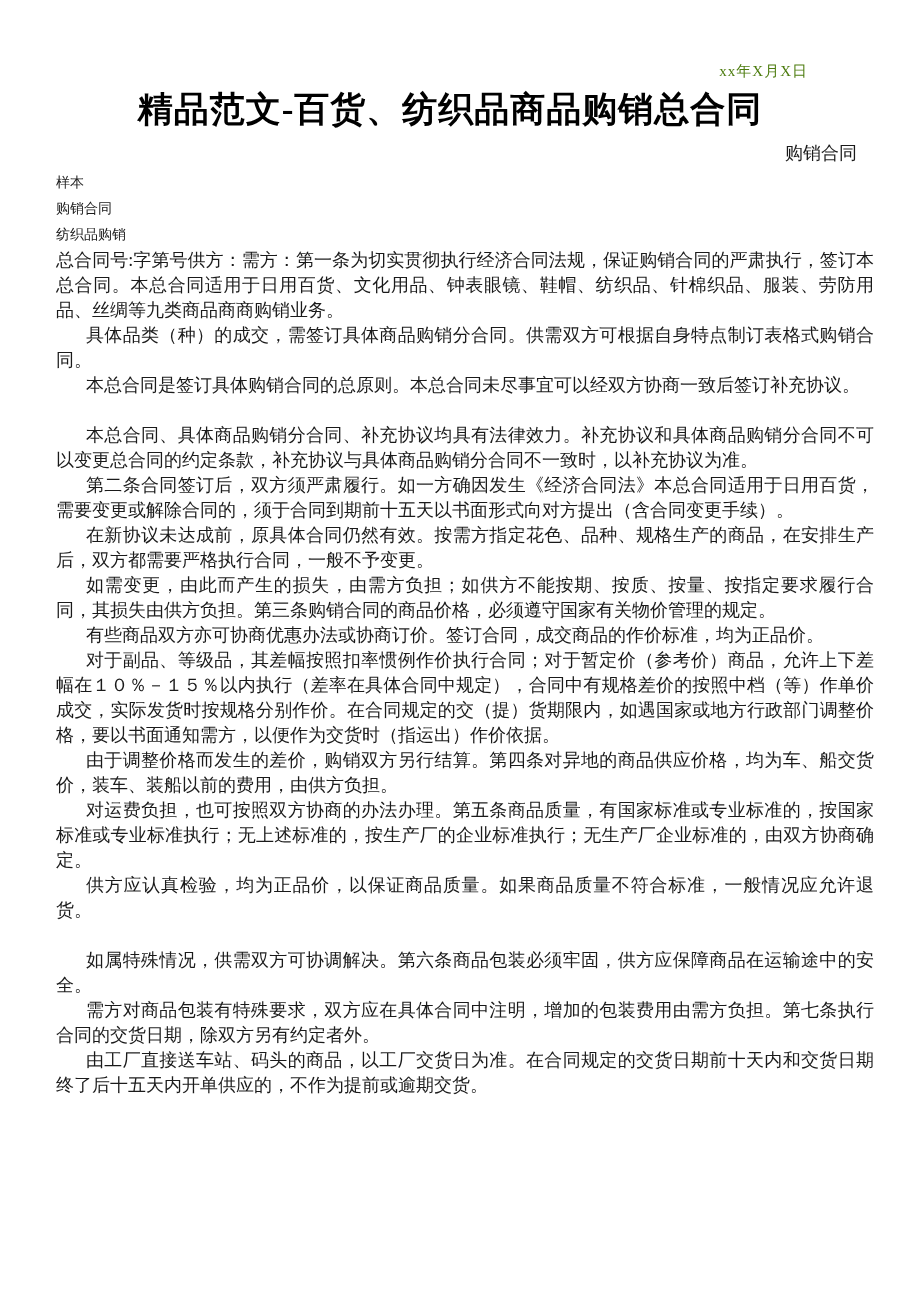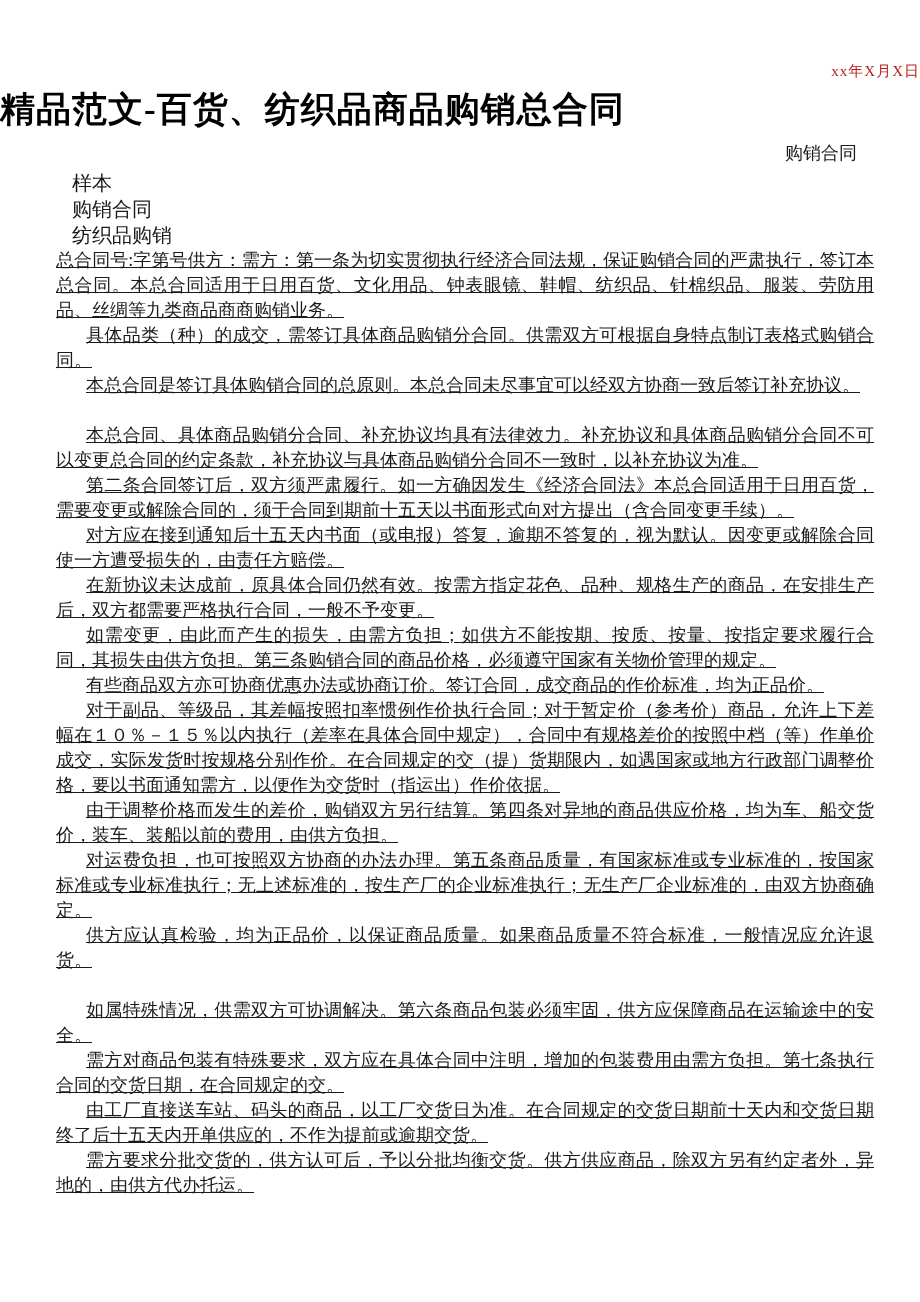--- a/index.html
+++ b/index.html
@@ -6,55 +6,55 @@
   body {
     width: 920px; height: 1302px;
     background: #ffffff;
     overflow: hidden;
     font-family: "Liberation Serif", "DejaVu Serif", serif;
     color: #1a1a1a;
   }
   .page { position: relative; width: 920px; height: 1302px; }
   .date-line {
     margin-top: 62px;
+    padding-right: 112px;
     text-align: right;
     font-size: 15px;
     line-height: 18px;
     letter-spacing: 1px;
-    color: #b91c1c;
+    color: #4d7c0f;
   }
   .doc-title {
     margin: 8px 20px 8px 0;
-    text-align: left;
+    text-align: center;
     font-size: 35px;
     font-weight: bold;
     line-height: 44px;
     letter-spacing: 1px;
     color: #000000;
   }
   .right-label {
     margin-top: 2px;
     padding-right: 63px;
     text-align: right;
     font-size: 18px;
     line-height: 26px;
   }
   .meta-lines {
-    margin: 4px 0 0 72px;
-    font-size: 20px;
+    margin: 4px 0 0 56px;
+    font-size: 14px;
     line-height: 26px;
   }
   .doc-body {
     margin: 0 0 0 56px;
     width: 818px;
     font-size: 18px;
     line-height: 25px;
     text-align: justify;
     text-justify: inter-ideograph;
-    text-decoration: underline;
   }
   .doc-body p { margin: 0; padding: 0; }
   .doc-body p.indent { text-indent: 30px; }
   .doc-body p.gap { margin-top: 25px; }
 </style>
 </head>
 <body>
 
 <div class="page">
   <div class="date-line">xx年X月X日</div>
@@ -68,26 +68,24 @@
       <div>购销合同</div>
       <div>纺织品购销</div>
     </div>
 
   <div class="doc-body">
       <p class="">总合同号:字第号供方：需方：第一条为切实贯彻执行经济合同法规，保证购销合同的严肃执行，签订本总合同。本总合同适用于日用百货、文化用品、钟表眼镜、鞋帽、纺织品、针棉织品、服装、劳防用品、丝绸等九类商品商商购销业务。</p>
       <p class="indent">具体品类（种）的成交，需签订具体商品购销分合同。供需双方可根据自身特点制订表格式购销合同。</p>
       <p class="indent">本总合同是签订具体购销合同的总原则。本总合同未尽事宜可以经双方协商一致后签订补充协议。</p>
       <p class="indent gap">本总合同、具体商品购销分合同、补充协议均具有法律效力。补充协议和具体商品购销分合同不可以变更总合同的约定条款，补充协议与具体商品购销分合同不一致时，以补充协议为准。</p>
       <p class="indent">第二条合同签订后，双方须严肃履行。如一方确因发生《经济合同法》本总合同适用于日用百货，需要变更或解除合同的，须于合同到期前十五天以书面形式向对方提出（含合同变更手续）。</p>
-      <p class="indent">对方应在接到通知后十五天内书面（或电报）答复，逾期不答复的，视为默认。因变更或解除合同使一方遭受损失的，由责任方赔偿。</p>
       <p class="indent">在新协议未达成前，原具体合同仍然有效。按需方指定花色、品种、规格生产的商品，在安排生产后，双方都需要严格执行合同，一般不予变更。</p>
       <p class="indent">如需变更，由此而产生的损失，由需方负担；如供方不能按期、按质、按量、按指定要求履行合同，其损失由供方负担。第三条购销合同的商品价格，必须遵守国家有关物价管理的规定。</p>
       <p class="indent">有些商品双方亦可协商优惠办法或协商订价。签订合同，成交商品的作价标准，均为正品价。</p>
       <p class="indent">对于副品、等级品，其差幅按照扣率惯例作价执行合同；对于暂定价（参考价）商品，允许上下差幅在１０％－１５％以内执行（差率在具体合同中规定），合同中有规格差价的按照中档（等）作单价成交，实际发货时按规格分别作价。在合同规定的交（提）货期限内，如遇国家或地方行政部门调整价格，要以书面通知需方，以便作为交货时（指运出）作价依据。</p>
       <p class="indent">由于调整价格而发生的差价，购销双方另行结算。第四条对异地的商品供应价格，均为车、船交货价，装车、装船以前的费用，由供方负担。</p>
       <p class="indent">对运费负担，也可按照双方协商的办法办理。第五条商品质量，有国家标准或专业标准的，按国家标准或专业标准执行；无上述标准的，按生产厂的企业标准执行；无生产厂企业标准的，由双方协商确定。</p>
       <p class="indent">供方应认真检验，均为正品价，以保证商品质量。如果商品质量不符合标准，一般情况应允许退货。</p>
       <p class="indent gap">如属特殊情况，供需双方可协调解决。第六条商品包装必须牢固，供方应保障商品在运输途中的安全。</p>
-      <p class="indent">需方对商品包装有特殊要求，双方应在具体合同中注明，增加的包装费用由需方负担。第七条执行合同的交货日期，在合同规定的交。</p>
+      <p class="indent">需方对商品包装有特殊要求，双方应在具体合同中注明，增加的包装费用由需方负担。第七条执行合同的交货日期，除双方另有约定者外。</p>
       <p class="indent">由工厂直接送车站、码头的商品，以工厂交货日为准。在合同规定的交货日期前十天内和交货日期终了后十五天内开单供应的，不作为提前或逾期交货。</p>
-      <p class="indent">需方要求分批交货的，供方认可后，予以分批均衡交货。供方供应商品，除双方另有约定者外，异地的，由供方代办托运。</p>
     </div>
 </div>
 
 </body></html>

